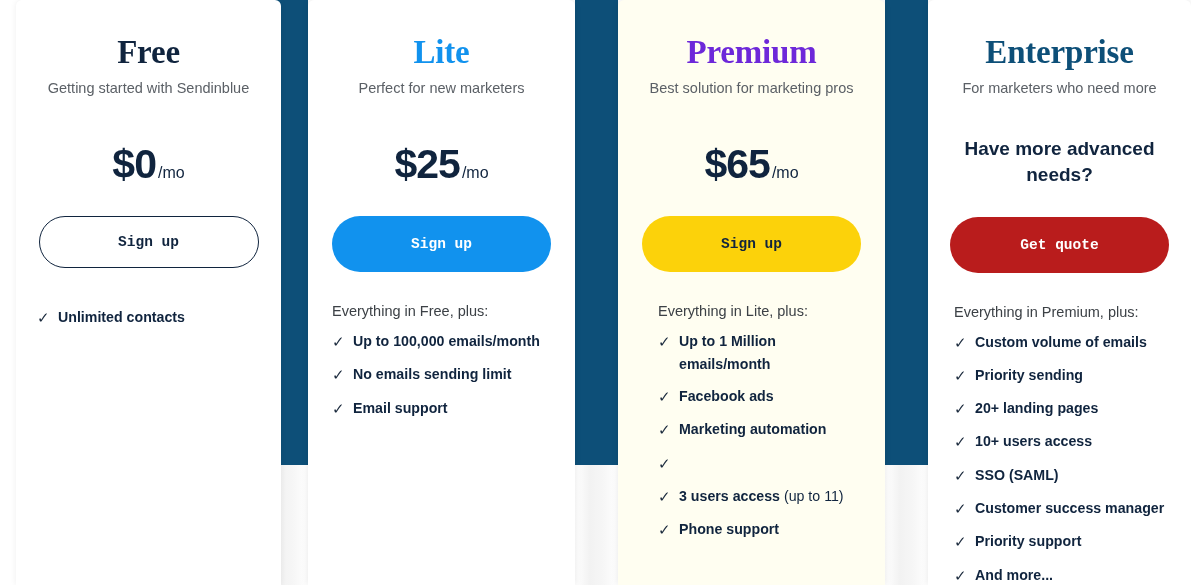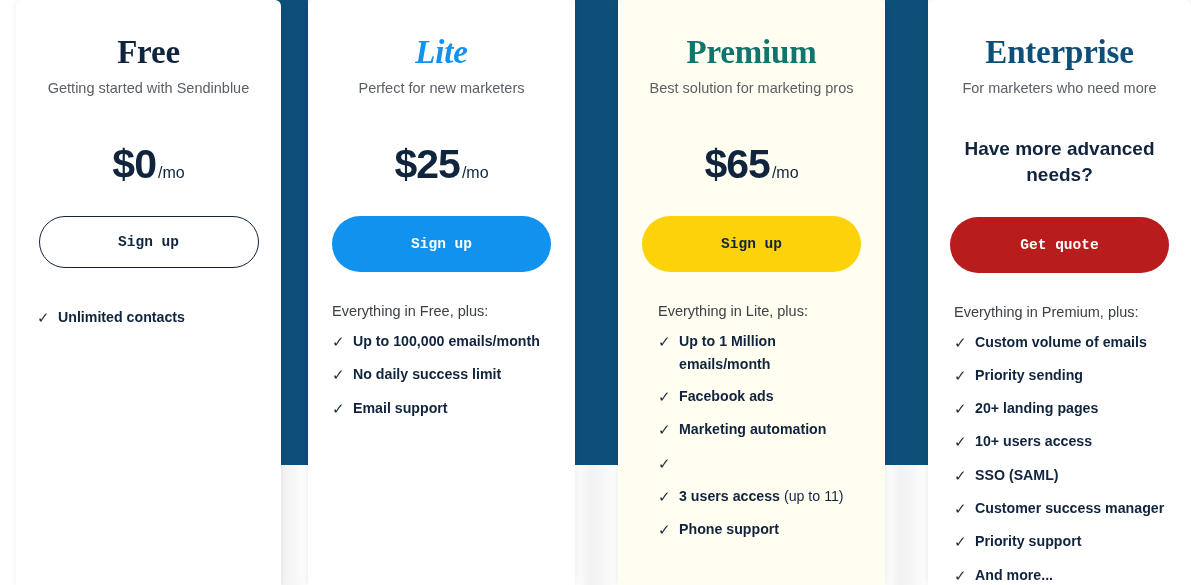--- a/index.html
+++ b/index.html
@@ -63,22 +63,22 @@
   
   .plan-name {
     text-align: center;
     font-family: "Liberation Serif", "DejaVu Serif", serif;
     font-weight: 700;
     font-size: 33px;
     line-height: 1.1;
     letter-spacing: -0.2px;
   }
   .plan-name.c-navy   { color: #10243e; }
-  .plan-name.c-blue   { color: #1192ee; font-style: italic; }
-  .plan-name.c-yellow { color: #0f766e; }
+  .plan-name.c-blue   { color: #1192ee; }
+  .plan-name.c-yellow { color: #6d28d9; }
   .plan-name.c-deep   { color: #0d4f78; }
 
   .plan-tagline {
     text-align: center;
     margin-top: 9px;
     font-size: 14.5px;
     color: #5b6066;
     line-height: 1.3;
   }
 
@@ -229,21 +229,21 @@
 
     <div class="features">
       <div class="features-intro">Everything in Free, plus:</div>
       <ul class="feature-list">
         <li class="feature-item">
           <span class="check-icon">✓</span>
           <span class="feature-text"><span>Up to 100,000 emails/month</span><span class="muted"></span></span>
         </li>
         <li class="feature-item">
           <span class="check-icon">✓</span>
-          <span class="feature-text"><span>No daily success limit</span><span class="muted"></span></span>
+          <span class="feature-text"><span>No emails sending limit</span><span class="muted"></span></span>
         </li>
         <li class="feature-item">
           <span class="check-icon">✓</span>
           <span class="feature-text"><span>Email support</span><span class="muted"></span></span>
         </li>
       </ul>
     </div>
   </div>
 
   <div class="card premium">

